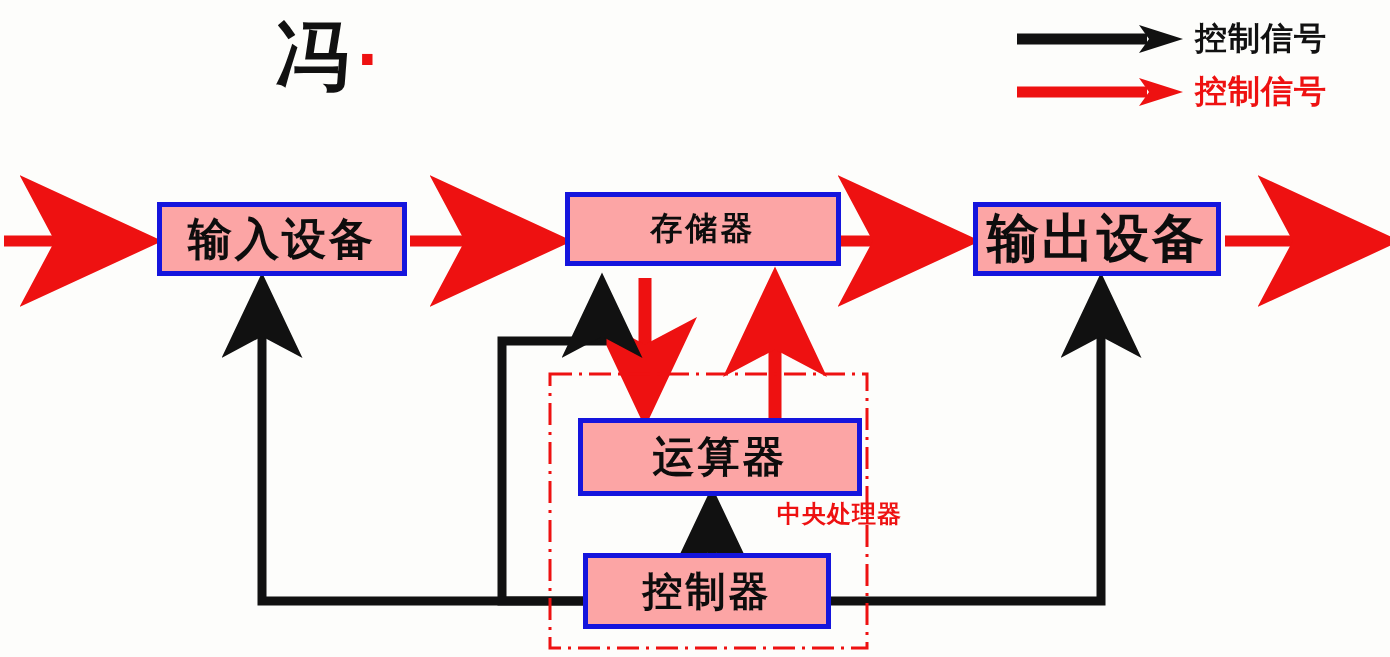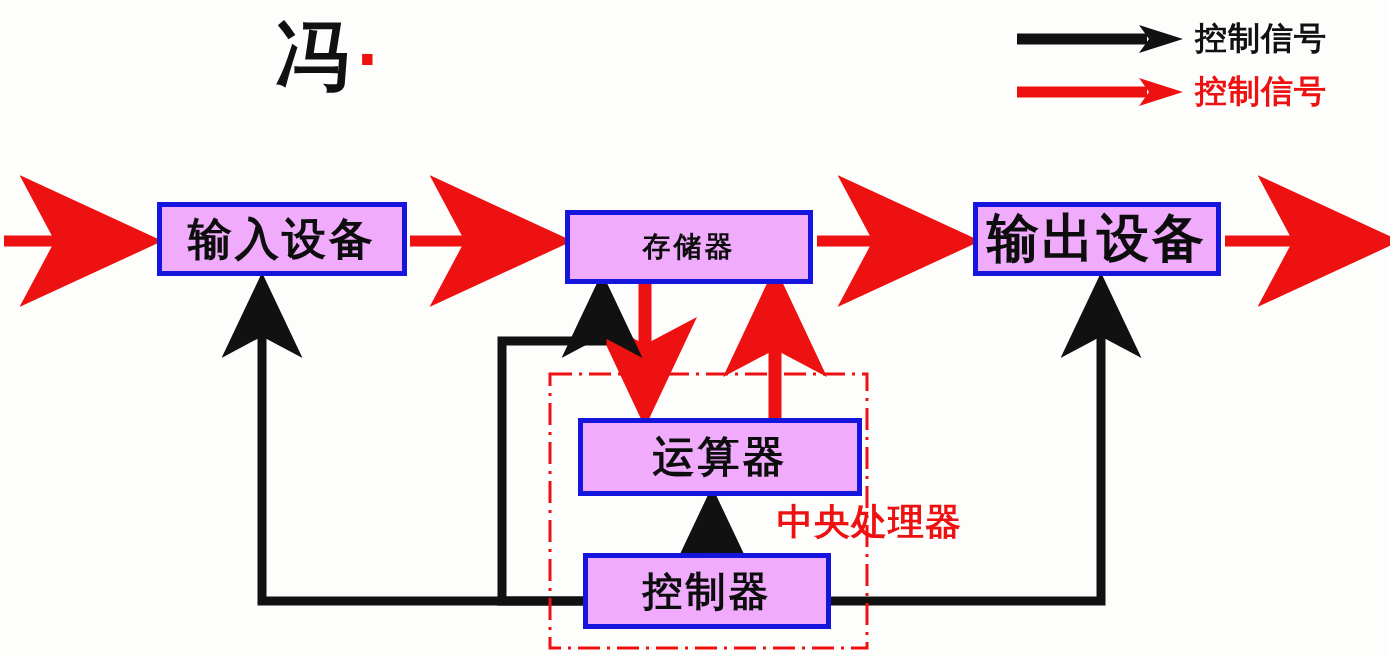--- a/index.html
+++ b/index.html
@@ -62,40 +62,40 @@
     letter-spacing: 1px;
     margin-left: 10px;
   }
   .legend-label.ctrl-label { color: #111111; }
   .legend-label.data-label { color: #ee1111; }
 
   
   .box {
     position: absolute;
     border: 5px solid #1515dd;
-    background: #f0abfc;
+    background: #fca5a5;
     box-sizing: border-box;
     display: flex;
     align-items: center;
     justify-content: center;
     font-weight: bold;
     color: #0d0d0d;
     letter-spacing: 3px;
     white-space: nowrap;
   }
   #box-input   { left: 157px; top: 202px; width: 250px; height: 74px; font-size: 44px; }
-  #box-memory  { left: 565px; top: 210px; width: 248px; height: 74px; font-size: 28px; }
+  #box-memory  { left: 565px; top: 192px; width: 276px; height: 74px; font-size: 32px; }
   #box-output  { left: 973px; top: 202px; width: 248px; height: 74px; font-size: 52px; }
   #box-alu     { left: 578px; top: 418px; width: 284px; height: 78px; font-size: 42px; }
   #box-control { left: 583px; top: 553px; width: 248px; height: 76px; font-size: 40px; }
   #cpu-label {
     position: absolute;
     left: 777px;
     top: 498px;
-    font-size: 36px;
+    font-size: 24px;
     font-weight: bold;
     color: #ee1111;
     letter-spacing: 1px;
     white-space: nowrap;
   }
 </style>
 </head>
 <body>
 
 <div id="canvas">

